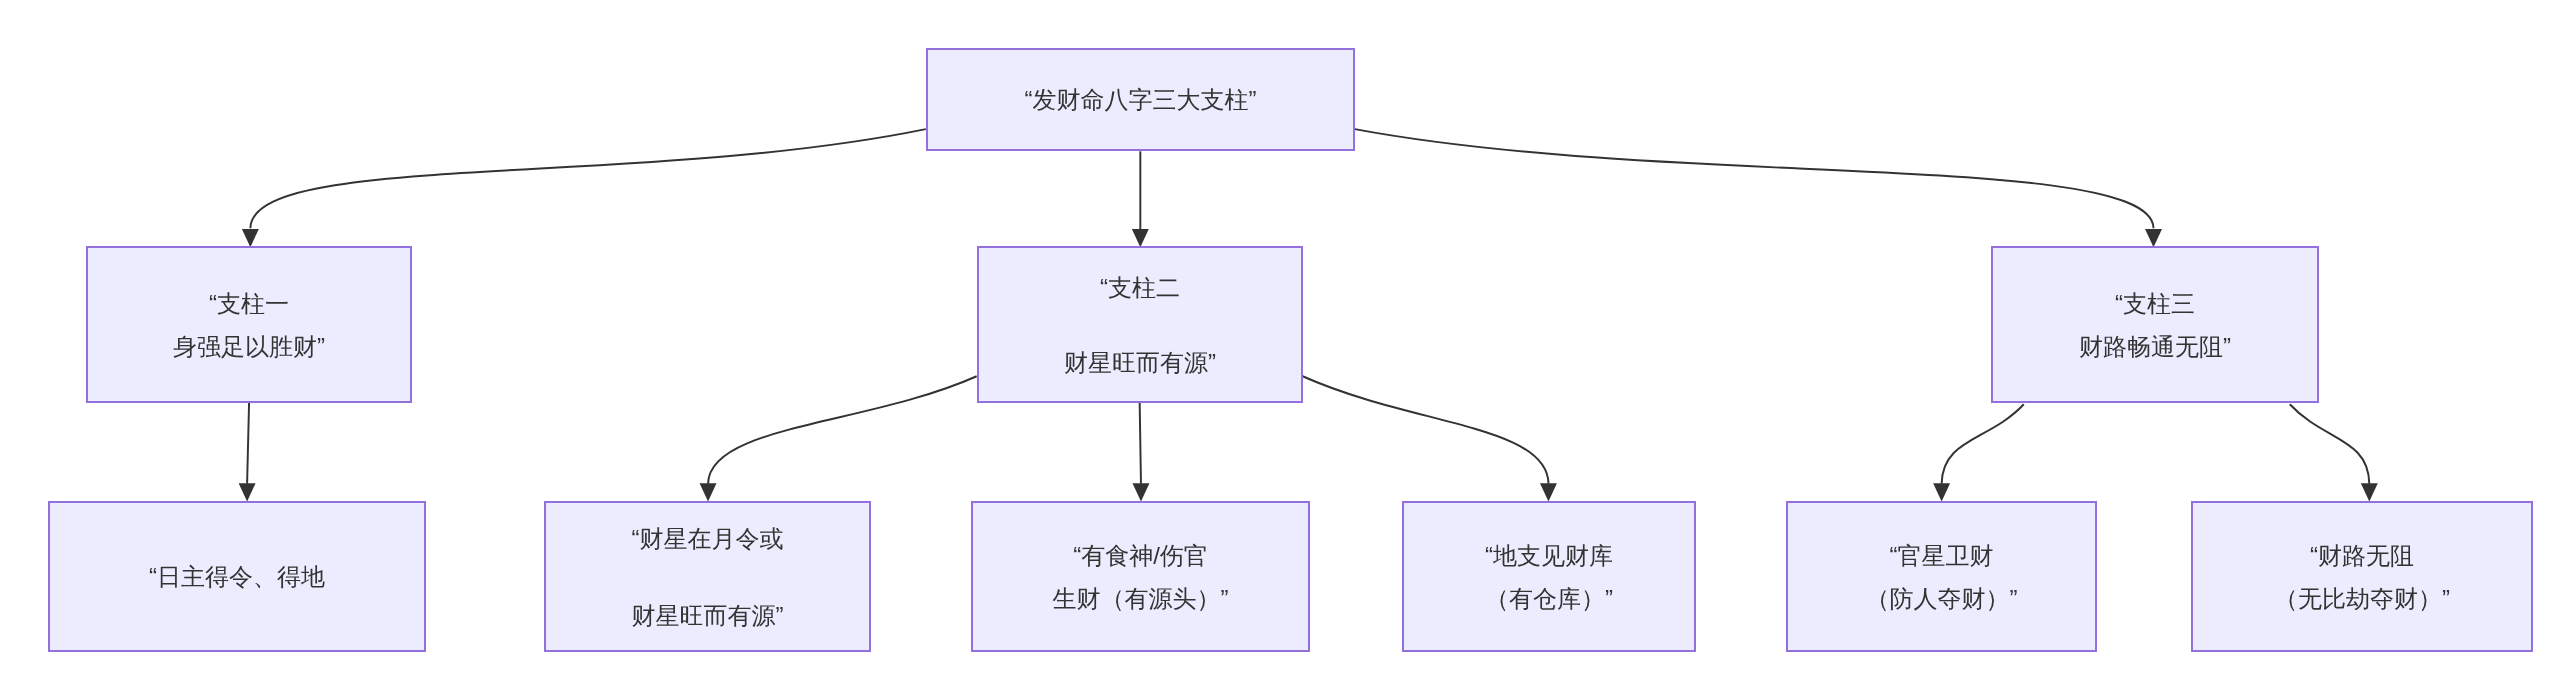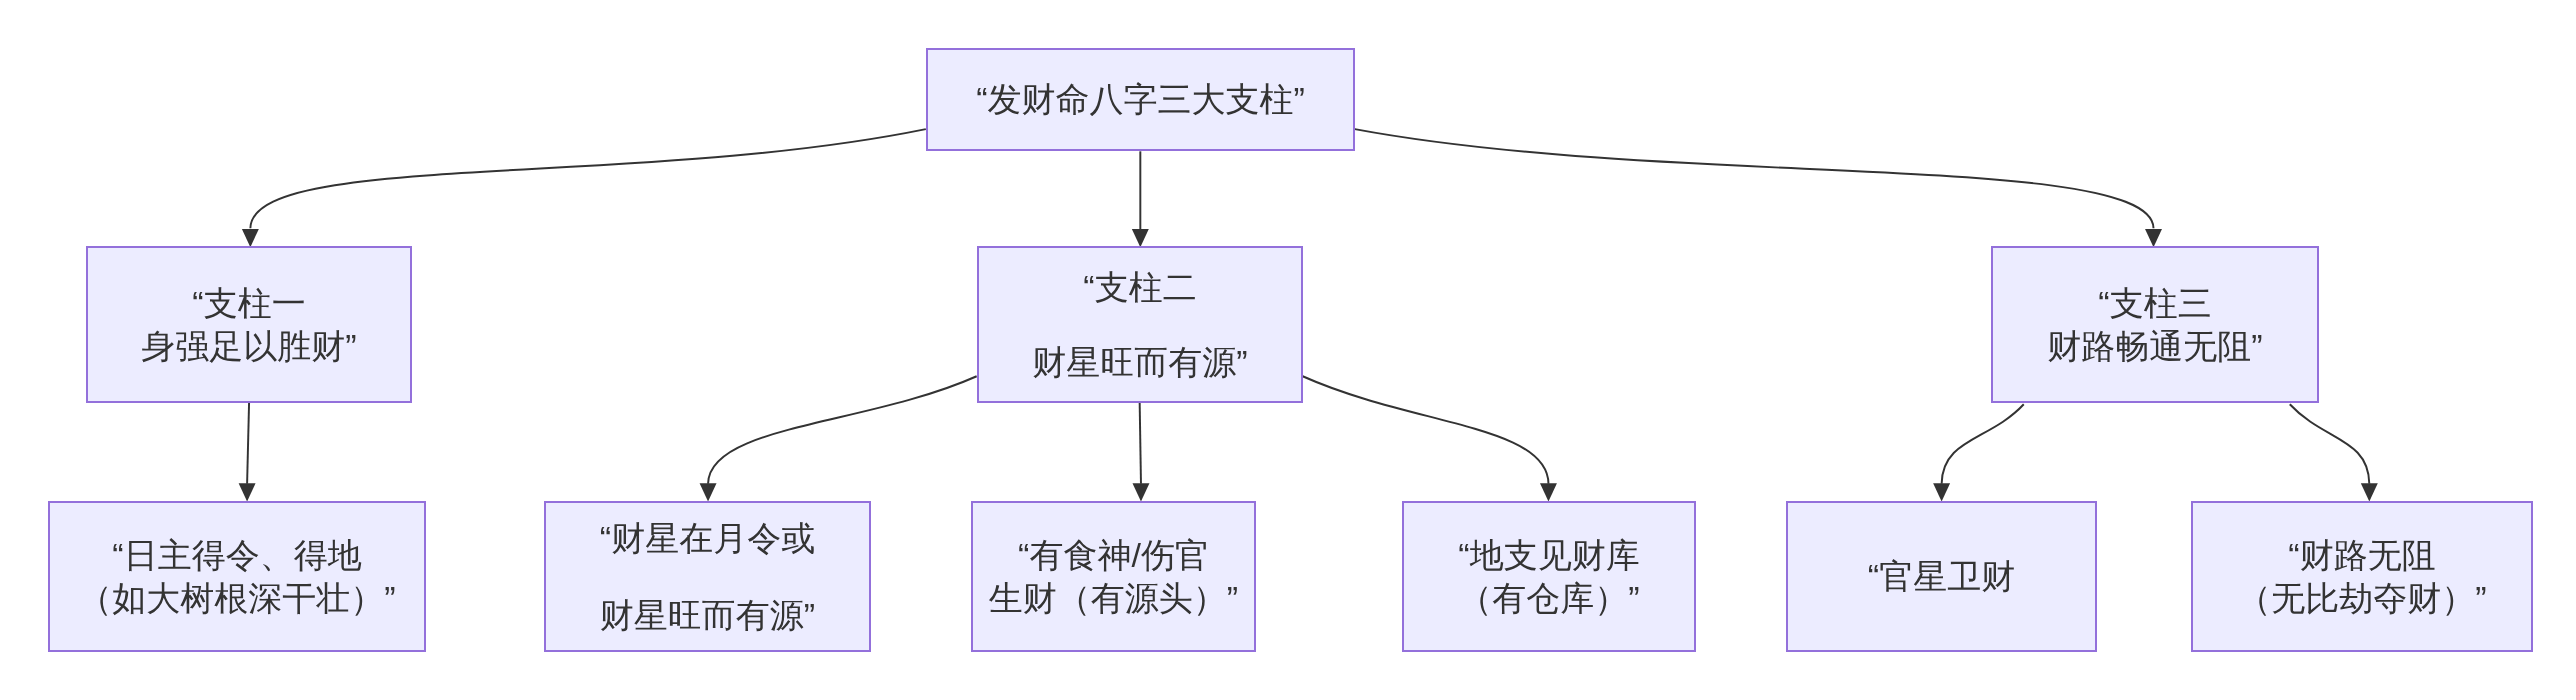--- a/index.html
+++ b/index.html
@@ -35,21 +35,21 @@
     position: absolute;
     box-sizing: border-box;
     background: #ECECFF;
     border: 2px solid #9370DB;
     display: flex;
     flex-direction: column;
     align-items: center;
     justify-content: center;
     text-align: center;
     color: #333333;
-    font-size: 34px;
+    font-size: 24px;
     line-height: 43px;
     white-space: nowrap;
   }
   .node .line { display: block; }
 </style>
 </head>
 <body>
 
 <div class="canvas">
 
@@ -97,40 +97,40 @@
     <span class="line">财星旺而有源”</span>
   </div>
 
   <div class="node" style="left:1991px; top:246px; width:328px; height:157px;">
     <span class="line">“支柱三</span>
     <span class="line">财路畅通无阻”</span>
   </div>
 
   <div class="node" style="left:48px; top:501px; width:378px; height:151px;">
     <span class="line">“日主得令、得地</span>
-    <span class="line">（如大树根深干壮）”</span>
   </div>
 
   <div class="node" style="left:544px; top:501px; width:327px; height:151px;gap:34px;">
     <span class="line">“财星在月令或</span>
     <span class="line">财星旺而有源”</span>
   </div>
 
-  <div class="node" style="left:971px; top:501px; width:285px; height:151px;">
+  <div class="node" style="left:971px; top:501px; width:339px; height:151px;">
     <span class="line">“有食神/伤官</span>
     <span class="line">生财（有源头）”</span>
   </div>
 
   <div class="node" style="left:1402px; top:501px; width:294px; height:151px;">
     <span class="line">“地支见财库</span>
     <span class="line">（有仓库）”</span>
   </div>
 
   <div class="node" style="left:1786px; top:501px; width:311px; height:151px;">
     <span class="line">“官星卫财</span>
+    <span class="line">（防人夺财）”</span>
   </div>
 
   <div class="node" style="left:2191px; top:501px; width:342px; height:151px;">
     <span class="line">“财路无阻</span>
     <span class="line">（无比劫夺财）”</span>
   </div>
 
 </div>
 
 

